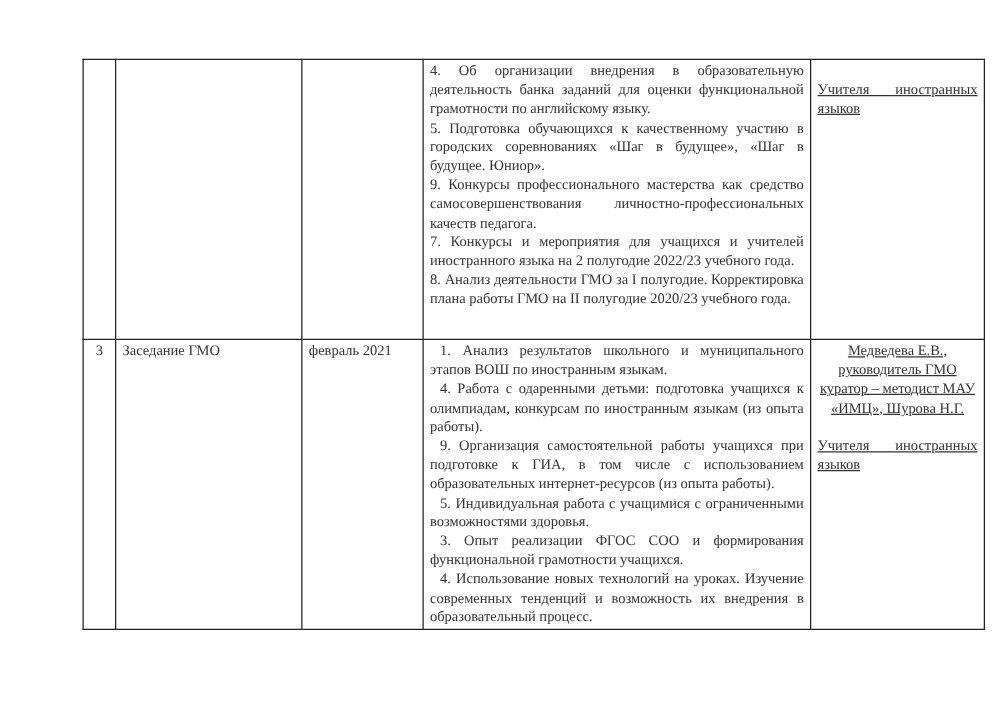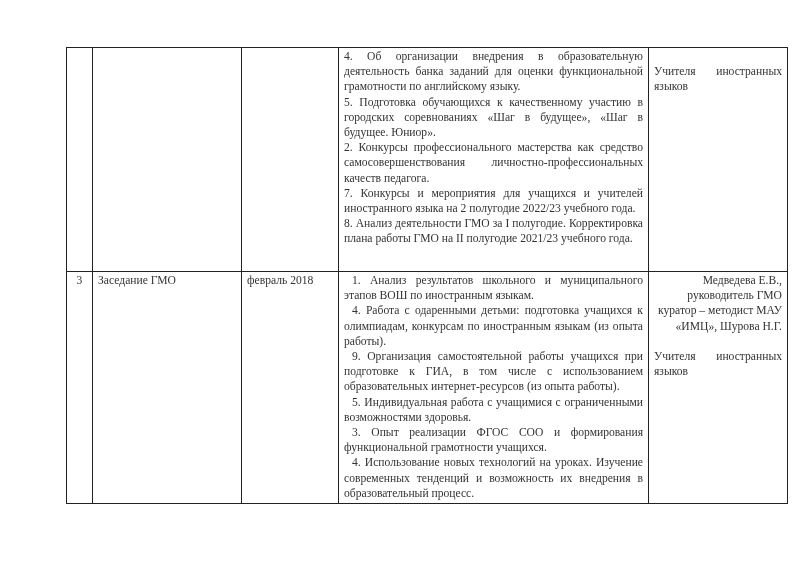--- a/index.html
+++ b/index.html
@@ -8,21 +8,21 @@
   .page { position:absolute; left:0; top:0; width:800px; height:566px; background:#fff; }
   table.plan { position:absolute; left:66px; top:47px; border-collapse:collapse;
                table-layout:fixed; width:721px; }
   table.plan td { border:1px solid #222; vertical-align:top; font-size:11.6px;
                   line-height:15.2px; padding:1px 5px 2px 5px; }
   col.c1 { width:26px; } col.c2 { width:149px; } col.c3 { width:97px; }
   col.c4 { width:310px; } col.c5 { width:139px; }
   .num { text-align:center; }
   .agenda p { margin:0; text-align:justify; text-align-last:auto; }
   .agenda.indent p { text-indent:8px; }
-  .resp p { margin:0; text-align:justify; }
+  .resp p { margin:0; text-align:justify;text-decoration:underline; }
   .gap { height:15px; }
   tr.r1 { height:224px; }
   tr.r2 { height:218px; }
 </style>
 </head>
 <body>
 
 <div class="page">
   <table class="plan">
     <colgroup>
@@ -33,42 +33,42 @@
         <col class="c5">
       </colgroup>
     <tbody>
         <tr class="r1">
       <td class="num"></td>
       <td></td>
       <td></td>
       <td class="agenda">
         <p>4. Об организации внедрения в образовательную деятельность банка заданий для оценки функциональной грамотности по английскому языку.</p>
         <p>5. Подготовка обучающихся к качественному участию в городских соревнованиях «Шаг в будущее», «Шаг в будущее. Юниор».</p>
-        <p>2. Конкурсы профессионального мастерства как средство самосовершенствования личностно-профессиональных качеств педагога.</p>
+        <p>9. Конкурсы профессионального мастерства как средство самосовершенствования личностно-профессиональных качеств педагога.</p>
         <p>7. Конкурсы и мероприятия для учащихся и учителей иностранного языка на 2 полугодие 2022/23 учебного года.</p>
-        <p>8. Анализ деятельности ГМО за I полугодие. Корректировка плана работы ГМО на II полугодие 2021/23 учебного года.</p>
+        <p>8. Анализ деятельности ГМО за I полугодие. Корректировка плана работы ГМО на II полугодие 2020/23 учебного года.</p>
       </td>
       <td class="resp">
         <div class="gap"></div>
         <p>Учителя иностранных языков</p>
       </td>
     </tr>
     <tr class="r2">
       <td class="num">3</td>
       <td>Заседание ГМО</td>
-      <td>февраль 2018</td>
+      <td>февраль 2021</td>
       <td class="agenda indent">
         <p>1. Анализ результатов школьного и муниципального этапов ВОШ по иностранным языкам.</p>
         <p>4. Работа с одаренными детьми: подготовка учащихся к олимпиадам, конкурсам по иностранным языкам (из опыта работы).</p>
         <p>9. Организация самостоятельной работы учащихся при подготовке к ГИА, в том числе с использованием образовательных интернет-ресурсов (из опыта работы).</p>
         <p>5. Индивидуальная работа с учащимися с ограниченными возможностями здоровья.</p>
         <p>3. Опыт реализации ФГОС СОО и формирования функциональной грамотности учащихся.</p>
         <p>4. Использование новых технологий на уроках. Изучение современных тенденций и возможность их внедрения в образовательный процесс.</p>
       </td>
       <td class="resp">
-        <p style="text-align:right">Медведева Е.В., руководитель ГМО куратор – методист МАУ «ИМЦ», Шурова Н.Г.</p>
+        <p style="text-align:center">Медведева Е.В., руководитель ГМО куратор – методист МАУ «ИМЦ», Шурова Н.Г.</p>
         <div class="gap"></div>
         <p>Учителя иностранных языков</p>
       </td>
     </tr>
   </tbody>
     </table>
 </div>
 
 </body></html>

